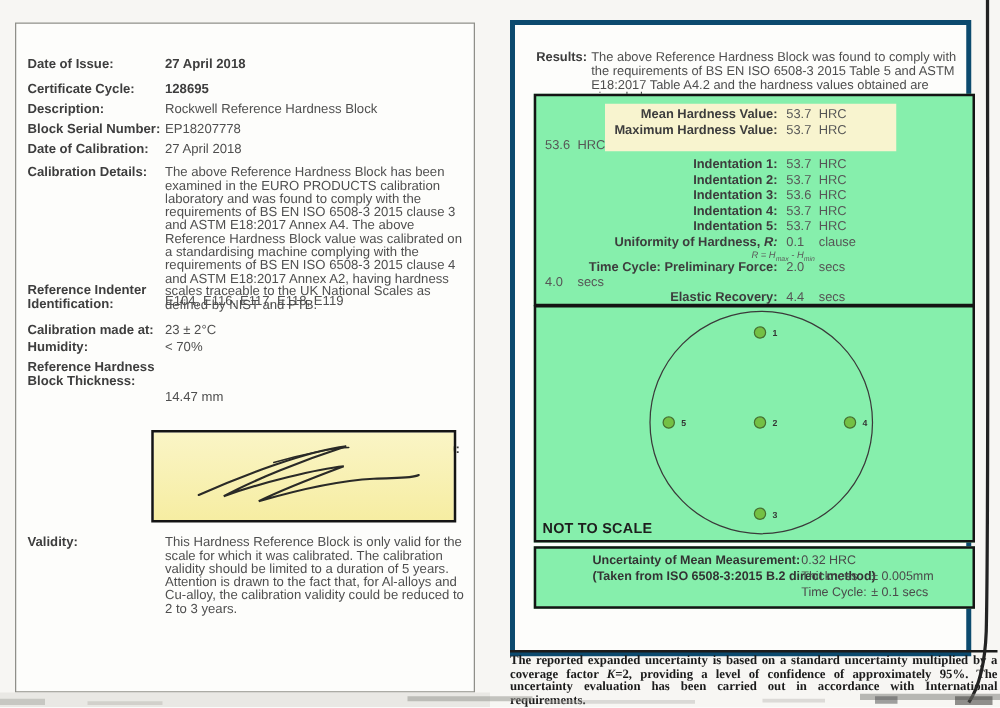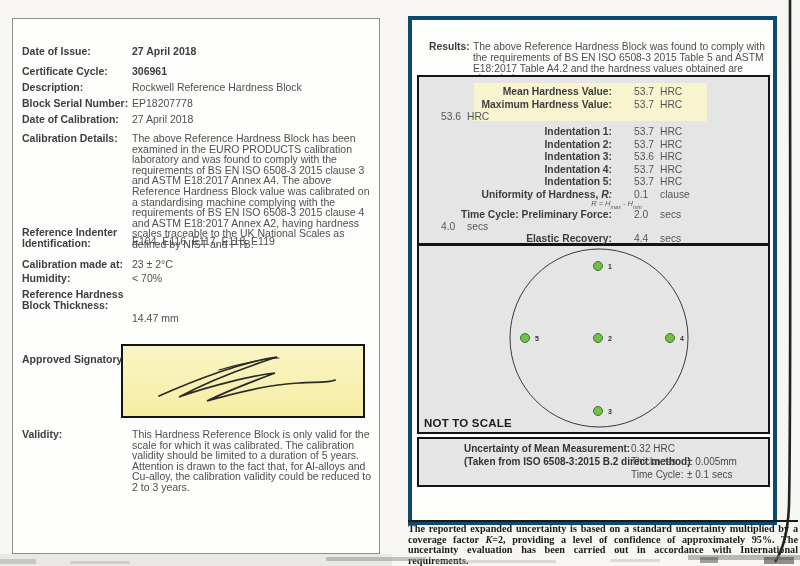--- a/index.html
+++ b/index.html
@@ -3,43 +3,43 @@
 <meta charset="utf-8">
 <style>
   html,body{margin:0;padding:0;background:#fff;}
   .scan{position:relative;width:800px;height:566px;background:#f7f6f3;overflow:hidden;
         font-family:"Liberation Sans",sans-serif;}
   .page{position:absolute;background:#fdfdfb;}
   .page-left{left:12px;top:18px;width:366px;height:534px;border:1px solid #8f8f89;}
   .page-right{left:408px;top:16px;width:361px;height:501px;border:4px solid #0c4a6e;}
 
   
-  .lp-row{position:absolute;left:9px;right:5px;display:flex;font-size:10.5px;line-height:11px;color:#4f4f4f;}
+  .lp-row{position:absolute;left:9px;right:5px;display:flex;font-size:10.5px;line-height:11px;color:#4f4f4f;justify-content:flex-end;}
   .lp-label{flex:none;width:110px;font-weight:700;color:#3e3e3e;}
   .lp-value{flex:1;}
   .para{line-height:10.6px;}
 
   .sig-box{position:absolute;left:108px;top:325px;width:240px;height:70px;
            background:linear-gradient(180deg,#faf5c6,#f6eda2);border:2px solid #141414;}
 
   
   .results-row{position:absolute;top:22px;left:17px;right:8px;display:flex;font-size:10.3px;line-height:10.8px;color:#4e4e4e;}
   .results-label{flex:none;width:44px;font-weight:700;color:#3d3d3d;}
   .results-text{flex:1;}
 
-  .rbox{position:absolute;left:5px;width:349px;border:2px solid #141414;background:#e5e5e5;text-decoration:underline;}
+  .rbox{position:absolute;left:15px;width:349px;border:2px solid #141414;background:#86efac;text-decoration:underline;}
   .box1{top:55px;height:166px;}
   .box2{top:224px;height:186px;}
   .box3{top:417px;height:46px;}
 
   .hl{position:absolute;left:55px;top:6px;width:233px;height:38px;background:#f8f4cf;}
 
   .hrow{position:absolute;left:0;right:0;display:flex;font-size:10.3px;line-height:10.5px;}
   .hlabel{flex:none;width:193px;text-align:right;font-weight:700;color:#3d3d3d;}
-  .hval{flex:none;width:26px;margin-left:22px;color:#565656;}
+  .hval{flex:none;width:26px;margin-left:7px;color:#565656;}
   .hunit{color:#565656;}
   .r-ital{font-style:italic;}
   .frow{position:absolute;left:140px;width:115px;text-align:center;font-size:7.5px;font-style:italic;color:#5a5a5a;line-height:8px;}
   .frow sub{font-size:5.5px;}
 
   .nts{position:absolute;left:5px;bottom:3px;font-weight:700;font-size:11.5px;color:#1d1d1d;letter-spacing:.2px;}
 
   .u-label{position:absolute;left:13px;font-weight:700;color:#333;font-size:10px;line-height:10.5px;margin-left:32px;}
   .u-key{position:absolute;left:212px;color:#4a4a4a;font-size:10px;line-height:10.5px;}
   .u-val{position:absolute;left:268px;color:#4a4a4a;font-size:10px;line-height:10.5px;}
@@ -57,21 +57,21 @@
 <div class="scan">
 
   <div class="page page-left">
 
     <div class="lp-row" style="top:27px">
       <div class="lp-label">Date of Issue:</div>
       <div class="lp-value" style="font-weight:700;color:#3e3e3e">27 April 2018</div>
     </div>
     <div class="lp-row" style="top:47px">
       <div class="lp-label">Certificate Cycle:</div>
-      <div class="lp-value" style="font-weight:700;color:#3e3e3e">306961</div>
+      <div class="lp-value" style="font-weight:700;color:#3e3e3e">128695</div>
     </div>
     <div class="lp-row" style="top:63px">
       <div class="lp-label">Description:</div>
       <div class="lp-value">Rockwell Reference Hardness Block</div>
     </div>
     <div class="lp-row" style="top:79px">
       <div class="lp-label">Block Serial Number:</div>
       <div class="lp-value">EP18207778</div>
     </div>
     <div class="lp-row" style="top:95px">

